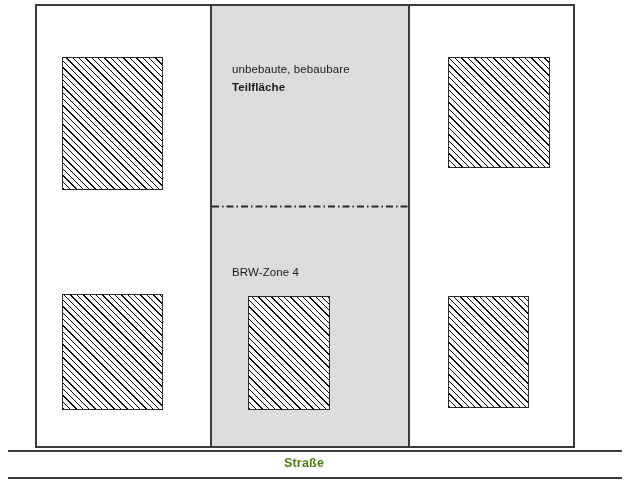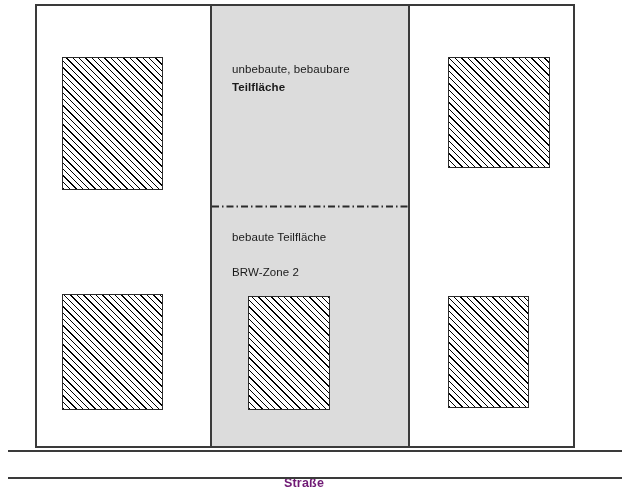--- a/index.html
+++ b/index.html
@@ -94,25 +94,24 @@
   }
   .street-line.top  { top: 450px; }
   .street-line.bottom { top: 477px; }
 
   .street-label {
     position: absolute;
     top: 456px;
     left: 244px;
     width: 120px;
     text-align: center;
-    color: #701a75;
+    color: #4d7c0f;
     font-size: 12.5px;
     font-weight: bold;
     letter-spacing: 0.2px;
-    margin-top: 20px;
   }
 </style>
 </head>
 <body>
 
 <div id="diagram">
 
   <div class="parcel-frame"></div>
 
   <div class="grey-band"></div>
@@ -125,20 +124,19 @@
   <div class="building" style="left:448px; top:57px; width:102px; height:111px;"></div>
   <div class="building" style="left:448px; top:296px; width:81px; height:112px;"></div>
 
   <svg class="divider" width="196" height="3" viewBox="0 0 196 3" preserveAspectRatio="none">
     <line x1="0" y1="1.5" x2="196" y2="1.5" stroke="#2b2b2b" stroke-width="2.2" stroke-dasharray="7 3 1.5 3"></line>
   </svg>
 
   <div class="label" style="left:232px; top:61px;">unbebaute, bebaubare</div>
   <div class="label" style="left:232px; top:79px;font-weight:bold;">Teilfläche</div>
 
-  <div class="label" style="left:232px; top:229px;">bebaute Teilfläche</div>
-  <div class="label" style="left:232px; top:264px;">BRW-Zone 2</div>
+  <div class="label" style="left:232px; top:264px;">BRW-Zone 4</div>
 
   <div class="street-line top"></div>
   <div class="street-label">Straße</div>
   <div class="street-line bottom"></div>
 
 </div>
 
 </body></html>

